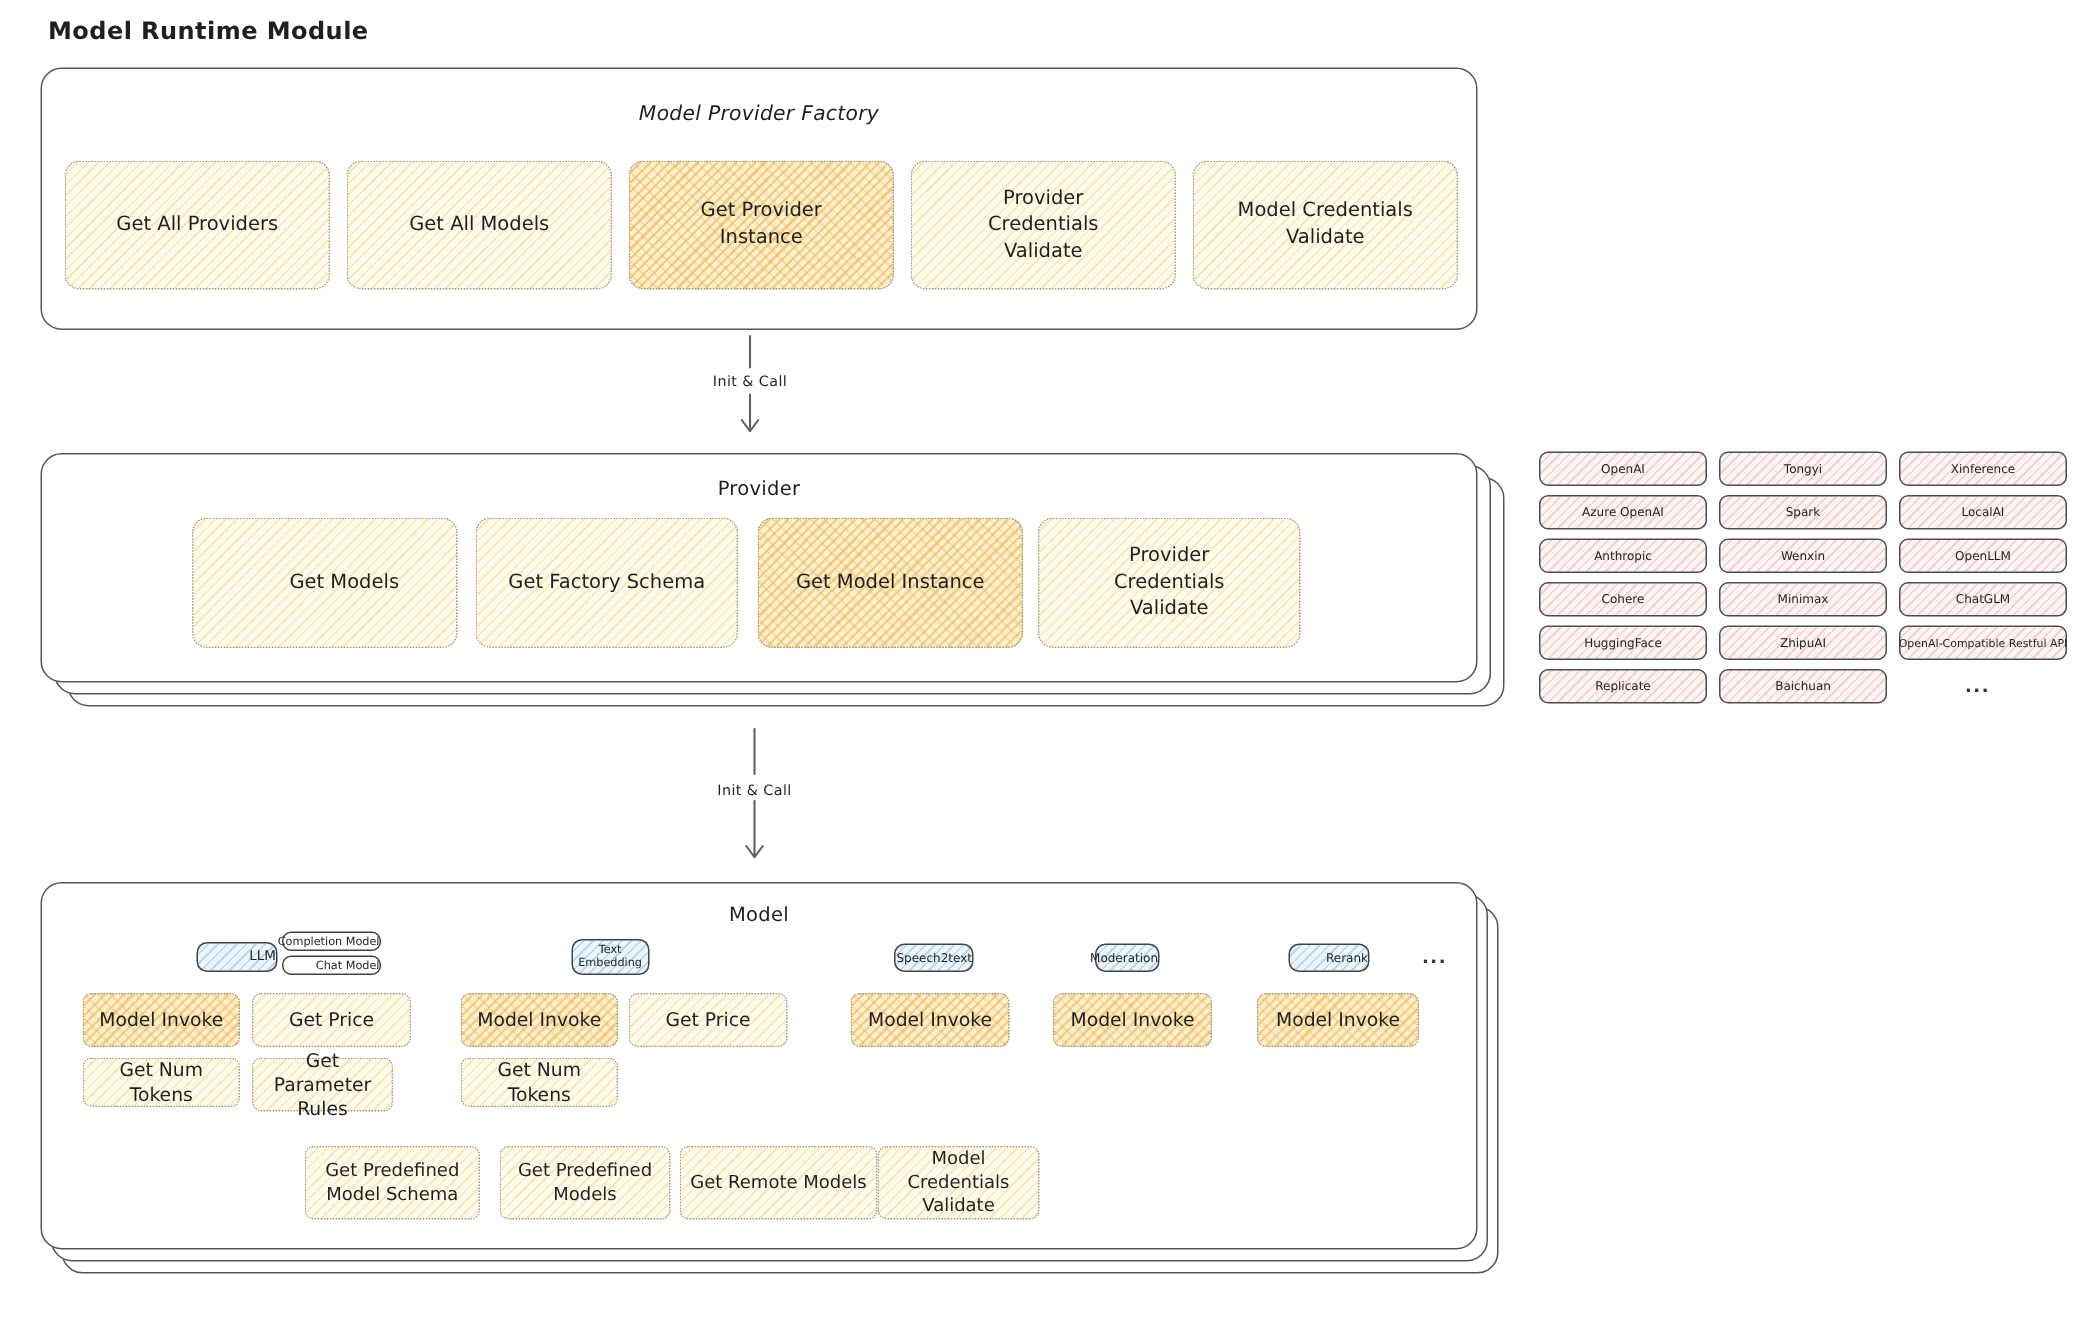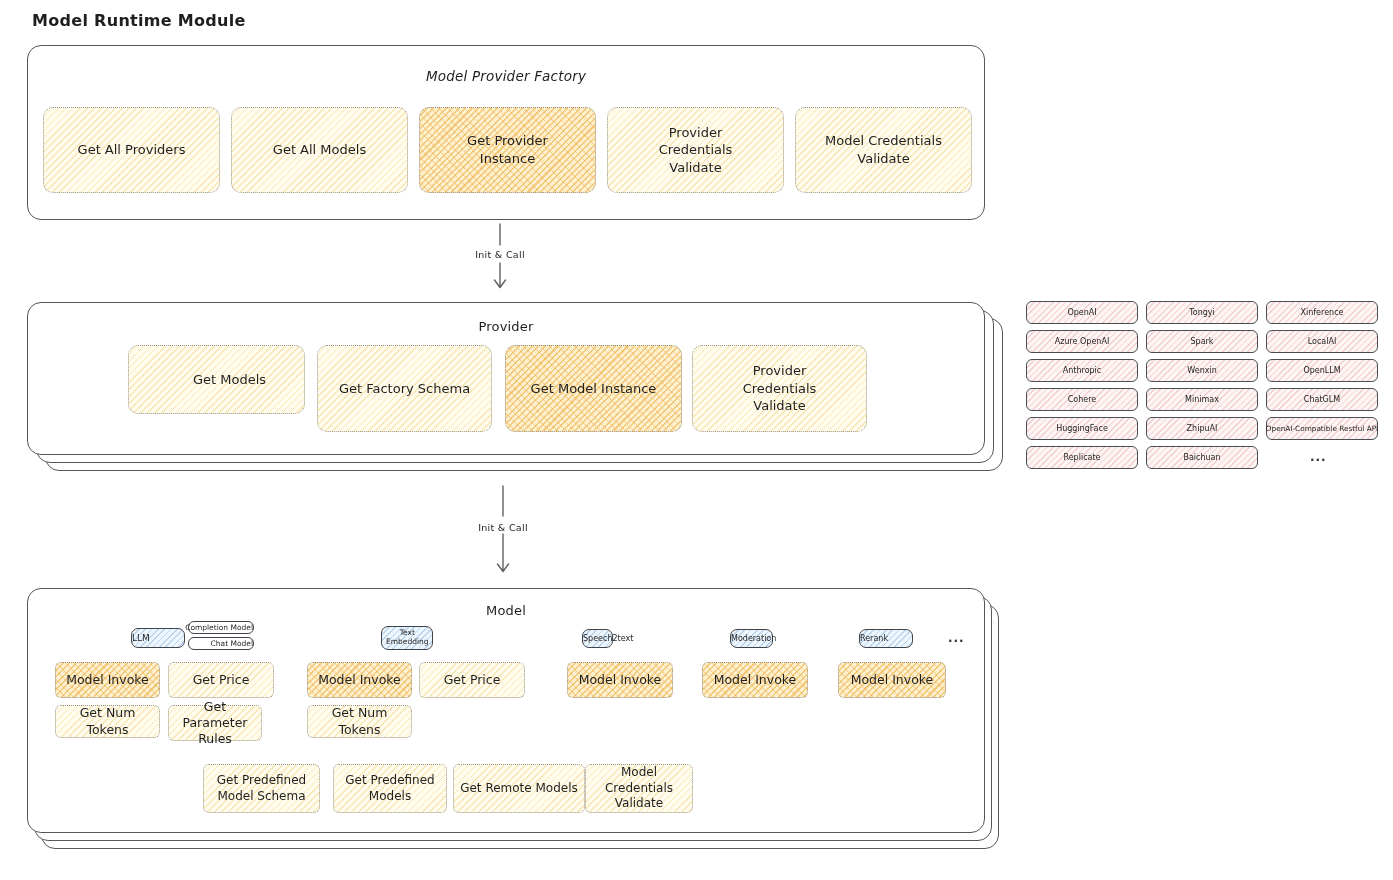--- a/index.html
+++ b/index.html
@@ -32,21 +32,21 @@
   .pcell{
     position:absolute;display:flex;align-items:center;justify-content:center;
     box-sizing:border-box;width:112px;height:23px;
     border:1.3px solid #4a4d52;border-radius:6px;font-size:8px;white-space:nowrap;
     background-color:#fdf4f4;
     background-image:repeating-linear-gradient(135deg, rgba(228,140,140,.35) 0 1.2px, transparent 1.2px 4.5px);
   }
   .pcell.long{font-size:7.3px;}
   
   .btab{
-    position:absolute;display:flex;align-items:center;justify-content:flex-start;
+    position:absolute;display:flex;align-items:center;justify-content:flex-end;
     box-sizing:border-box;text-align:center;
     border:1.3px solid #3f434a;border-radius:7px;font-size:8px;line-height:1.15;
     background-color:#eef6fd;
     background-image:repeating-linear-gradient(135deg, rgba(110,165,215,.40) 0 1.2px, transparent 1.2px 4.5px);
   }
   .wtab{
     position:absolute;display:flex;align-items:center;justify-content:flex-end;
     box-sizing:border-box;background:#ffffff;border:1.2px solid #3f434a;border-radius:6px;
     font-size:7.5px;white-space:nowrap;
   }
@@ -86,21 +86,21 @@
   <svg style="left:492px;top:224px;" width="16" height="72" viewBox="0 0 16 72">
     <path d="M8 0 L8 21 M8 39 L8 63 M2.5 56 L8 63.5 L13.5 56" fill="none" stroke="#616161" stroke-width="1.4" stroke-linecap="round" stroke-linejoin="round"></path>
   </svg>
   <div class="arrow-label" style="left:500px;top:249px;">Init &amp; Call</div>
 
   <div class="frame" style="left:45px;top:318px;width:958px;height:153px;"></div>
   <div class="frame" style="left:36px;top:310px;width:958px;height:153px;"></div>
   <div class="frame" style="left:27px;top:302px;width:958px;height:153px;"></div>
   <div class="frame-title" style="left:27px;top:319px;width:958px;font-size:13px;">Provider</div>
 
-  <div class="ybox" style="left:128px;top:345px;width:177px;height:69px;padding-left:44px;">
+  <div class="ybox" style="left:128px;top:345px;width:177px;height:87px;padding-left:44px;">
     <span>Get Models</span>
   </div>
   <div class="ybox" style="left:317px;top:345px;width:175px;height:87px;padding:2px 12px;">
     <span>Get Factory Schema</span>
   </div>
   <div class="ybox hot" style="left:505px;top:345px;width:177px;height:87px;padding:2px 12px;">
     <span>Get Model Instance</span>
   </div>
   <div class="ybox" style="left:692px;top:345px;width:175px;height:87px;padding:2px 24px;">
     <span>Provider Credentials Validate</span>
@@ -179,21 +179,21 @@
     </div>
   <div class="wtab" style="left:188px;top:621px;width:66px;height:13px;">
       <span>Completion Model</span>
     </div>
   <div class="wtab" style="left:188px;top:637px;width:66px;height:13px;">
       <span>Chat Model</span>
     </div>
   <div class="btab" style="left:381px;top:626px;width:52px;height:24px;font-size:7.5px;padding:1px 4px;">
       <span>Text Embedding</span>
     </div>
-  <div class="btab" style="left:582px;top:629px;width:31px;height:19px;">
+  <div class="btab" style="left:596px;top:629px;width:53px;height:19px;">
       <span>Speech2text</span>
     </div>
   <div class="btab" style="left:730px;top:629px;width:43px;height:19px;">
       <span>Moderation</span>
     </div>
   <div class="btab" style="left:859px;top:629px;width:54px;height:19px;">
       <span>Rerank</span>
     </div>
   <div class="ellipsis" style="left:948px;top:631px;">...</div>
 

